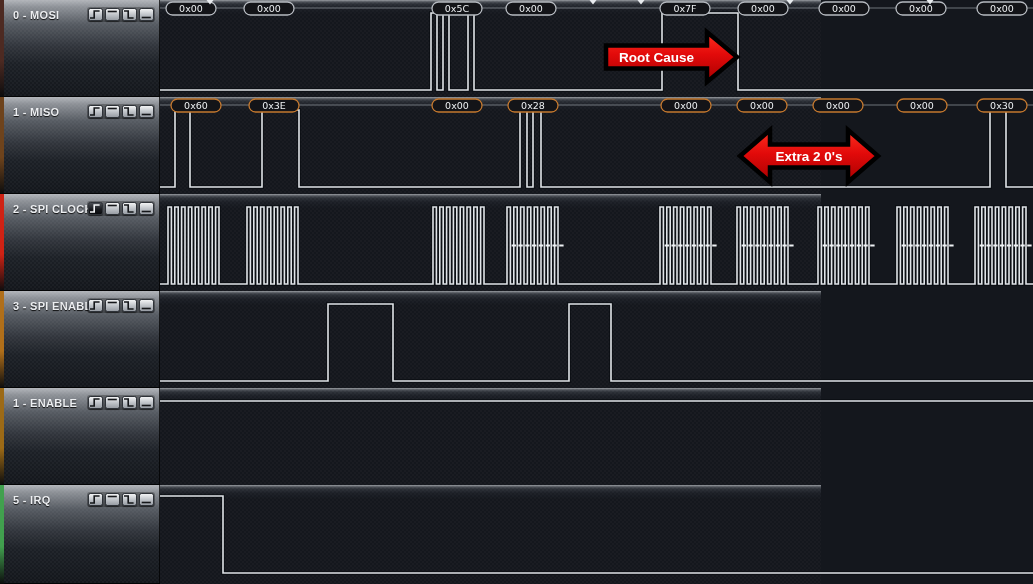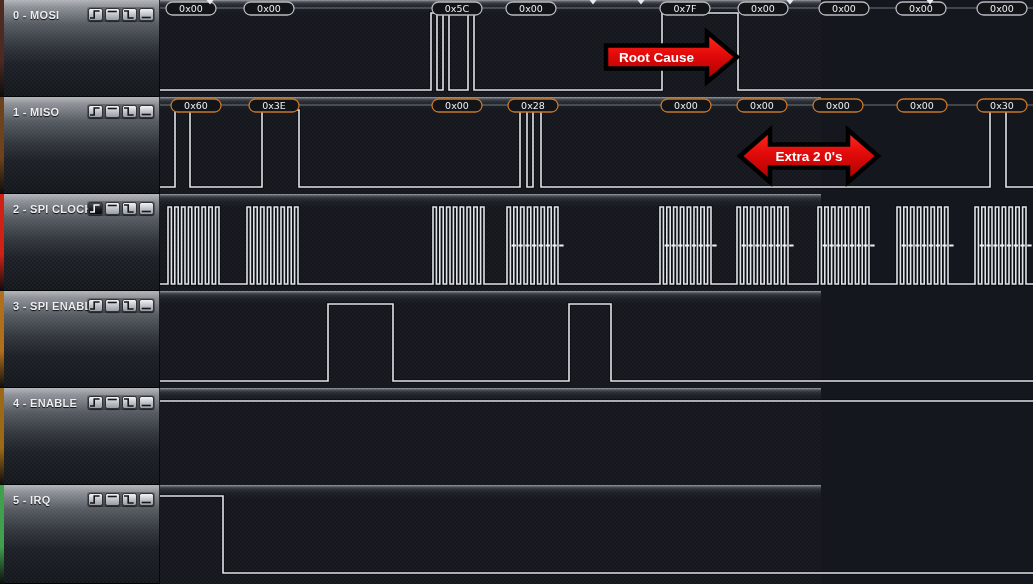--- a/index.html
+++ b/index.html
@@ -151,21 +151,21 @@
                 <polyline points="1.5,7.5 9,7.5" fill="none" stroke="#15171a" stroke-width="1.6" stroke-linecap="square"></polyline>
               </svg>
             </button>
           </div>
     </div>
   </div>
       <div class="row" style="top: 388px; height: 97px;">
     <div class="wavearea"></div>
     <div class="panel">
       <div class="stripe" style="background: linear-gradient(rgb(156, 106, 22) 0%, rgb(156, 106, 22) 62%, rgba(10, 10, 10, 0.85) 100%);"></div>
-      <div class="chan-label">4 - ENABLE</div>
+      <div class="chan-label">1 - ENABLE</div>
       <div class="trig-group">
             <button class="trig-btn">
               <svg width="11" height="9" viewBox="0 0 11 9">
                 <polyline points="0.5,8 4.2,8 4.2,1 8.8,1" fill="none" stroke="#15171a" stroke-width="1.6" stroke-linecap="square"></polyline>
               </svg>
             </button>
             <button class="trig-btn">
               <svg width="11" height="9" viewBox="0 0 11 9">
                 <polyline points="1.5,1.5 9,1.5" fill="none" stroke="#15171a" stroke-width="1.6" stroke-linecap="square"></polyline>
               </svg>

